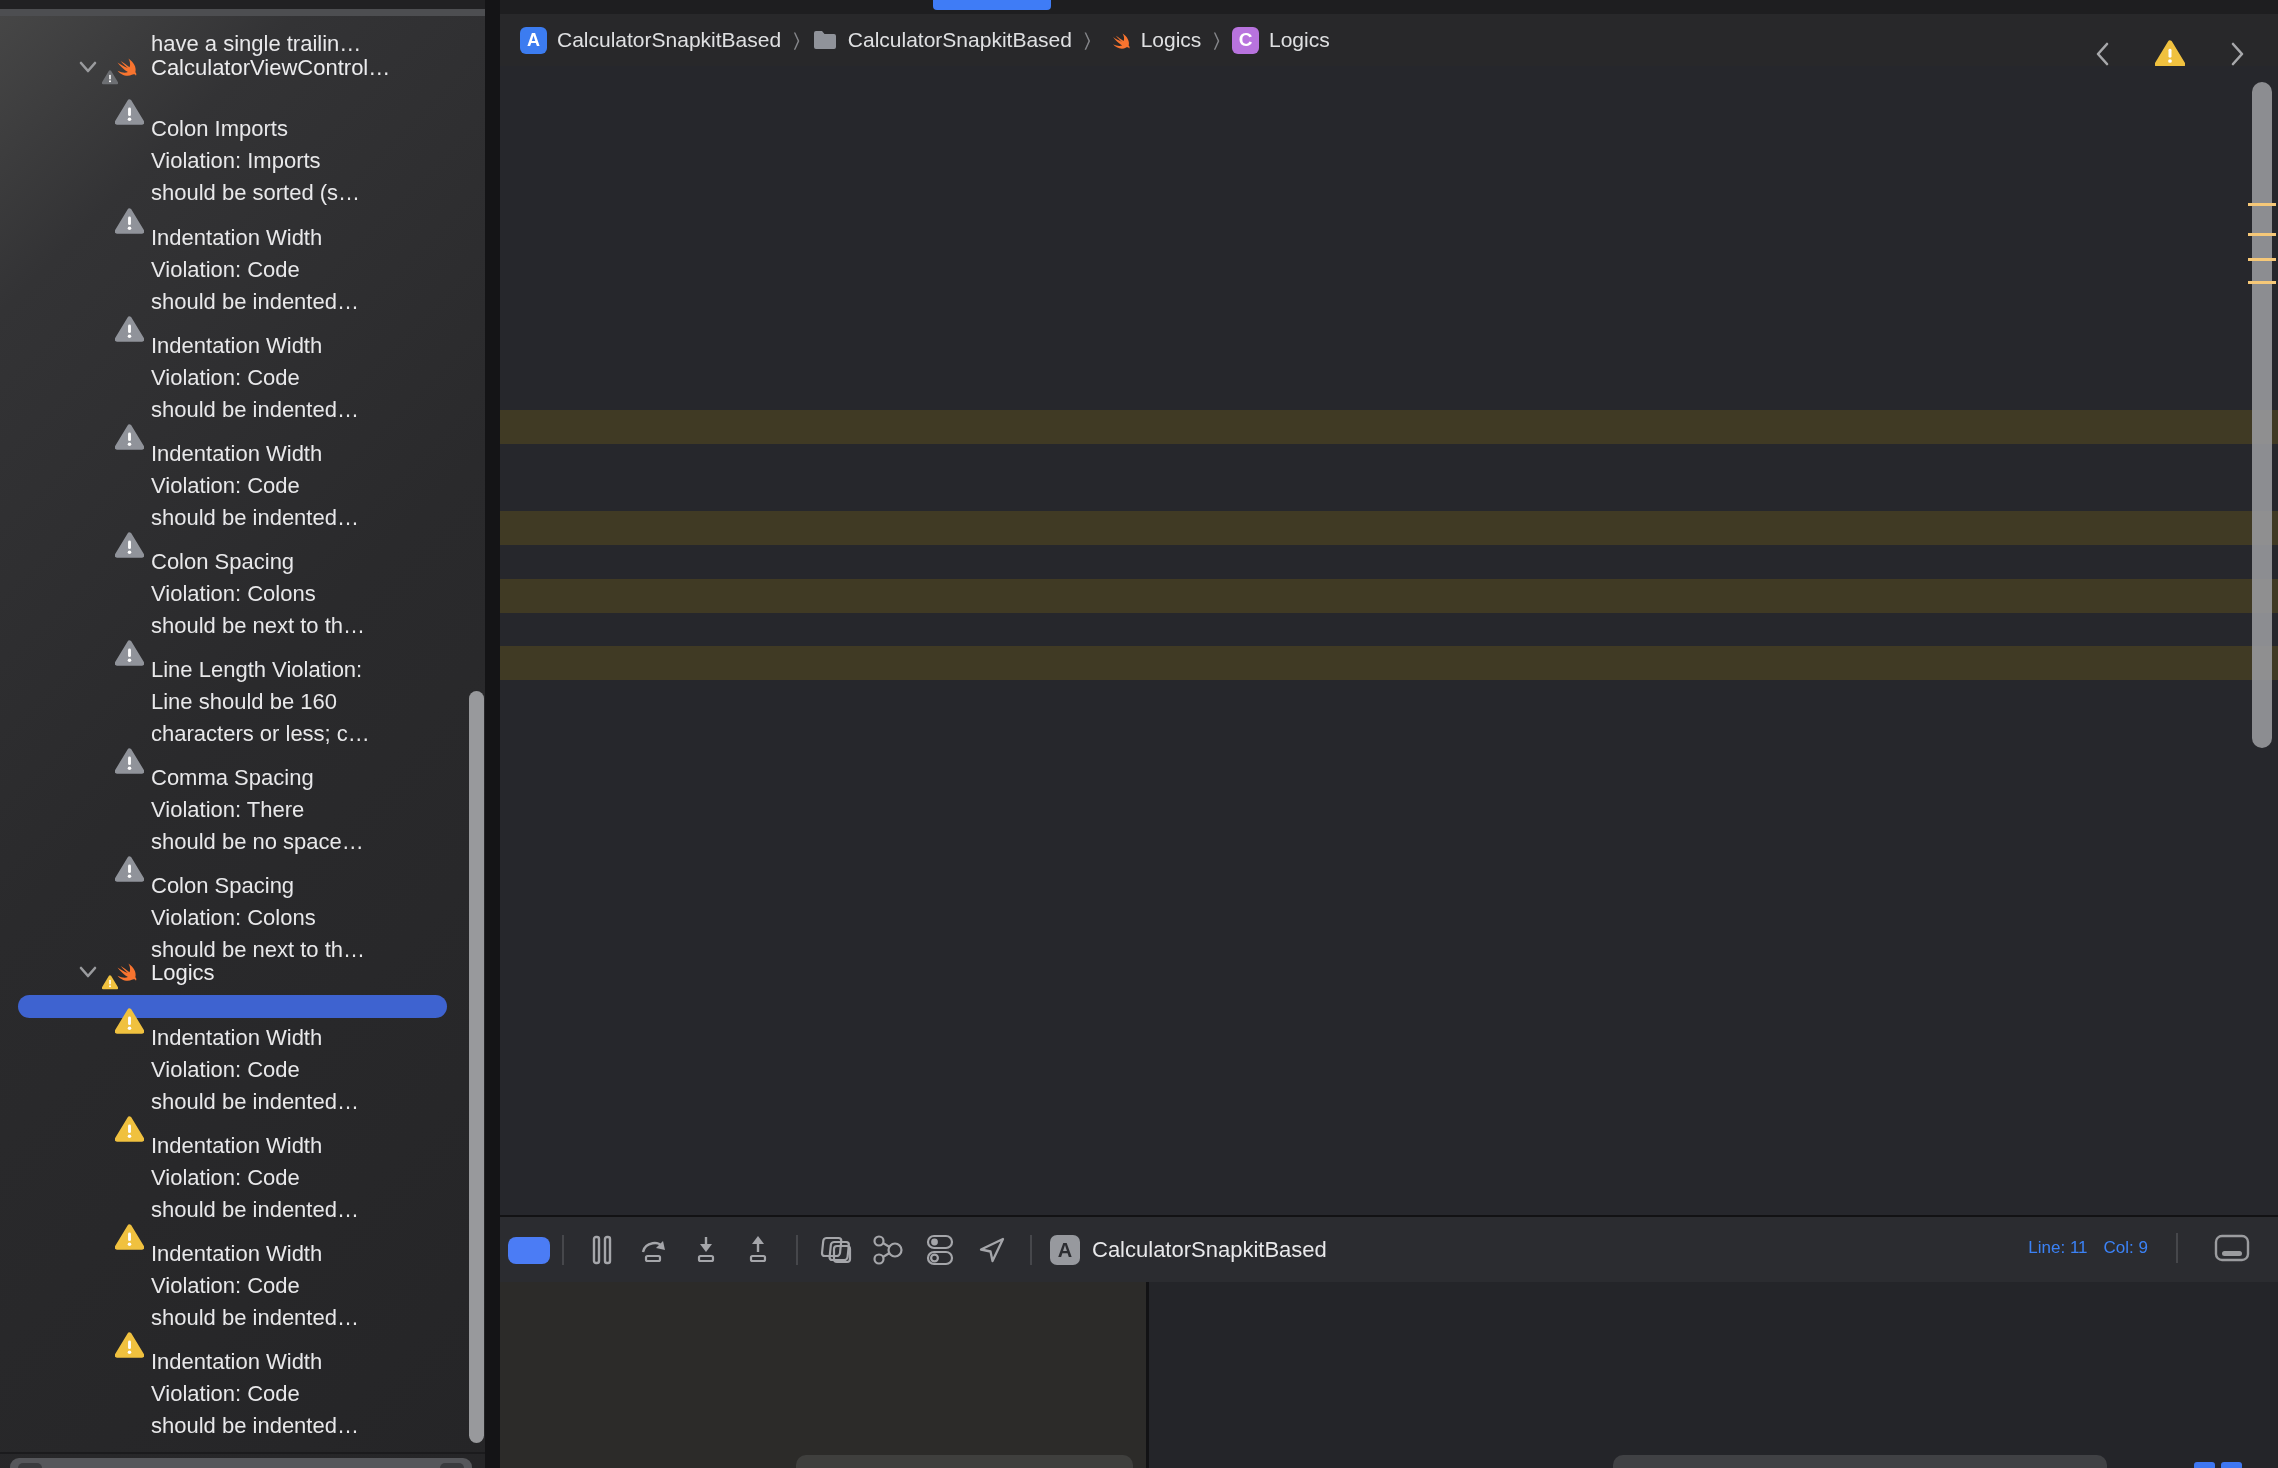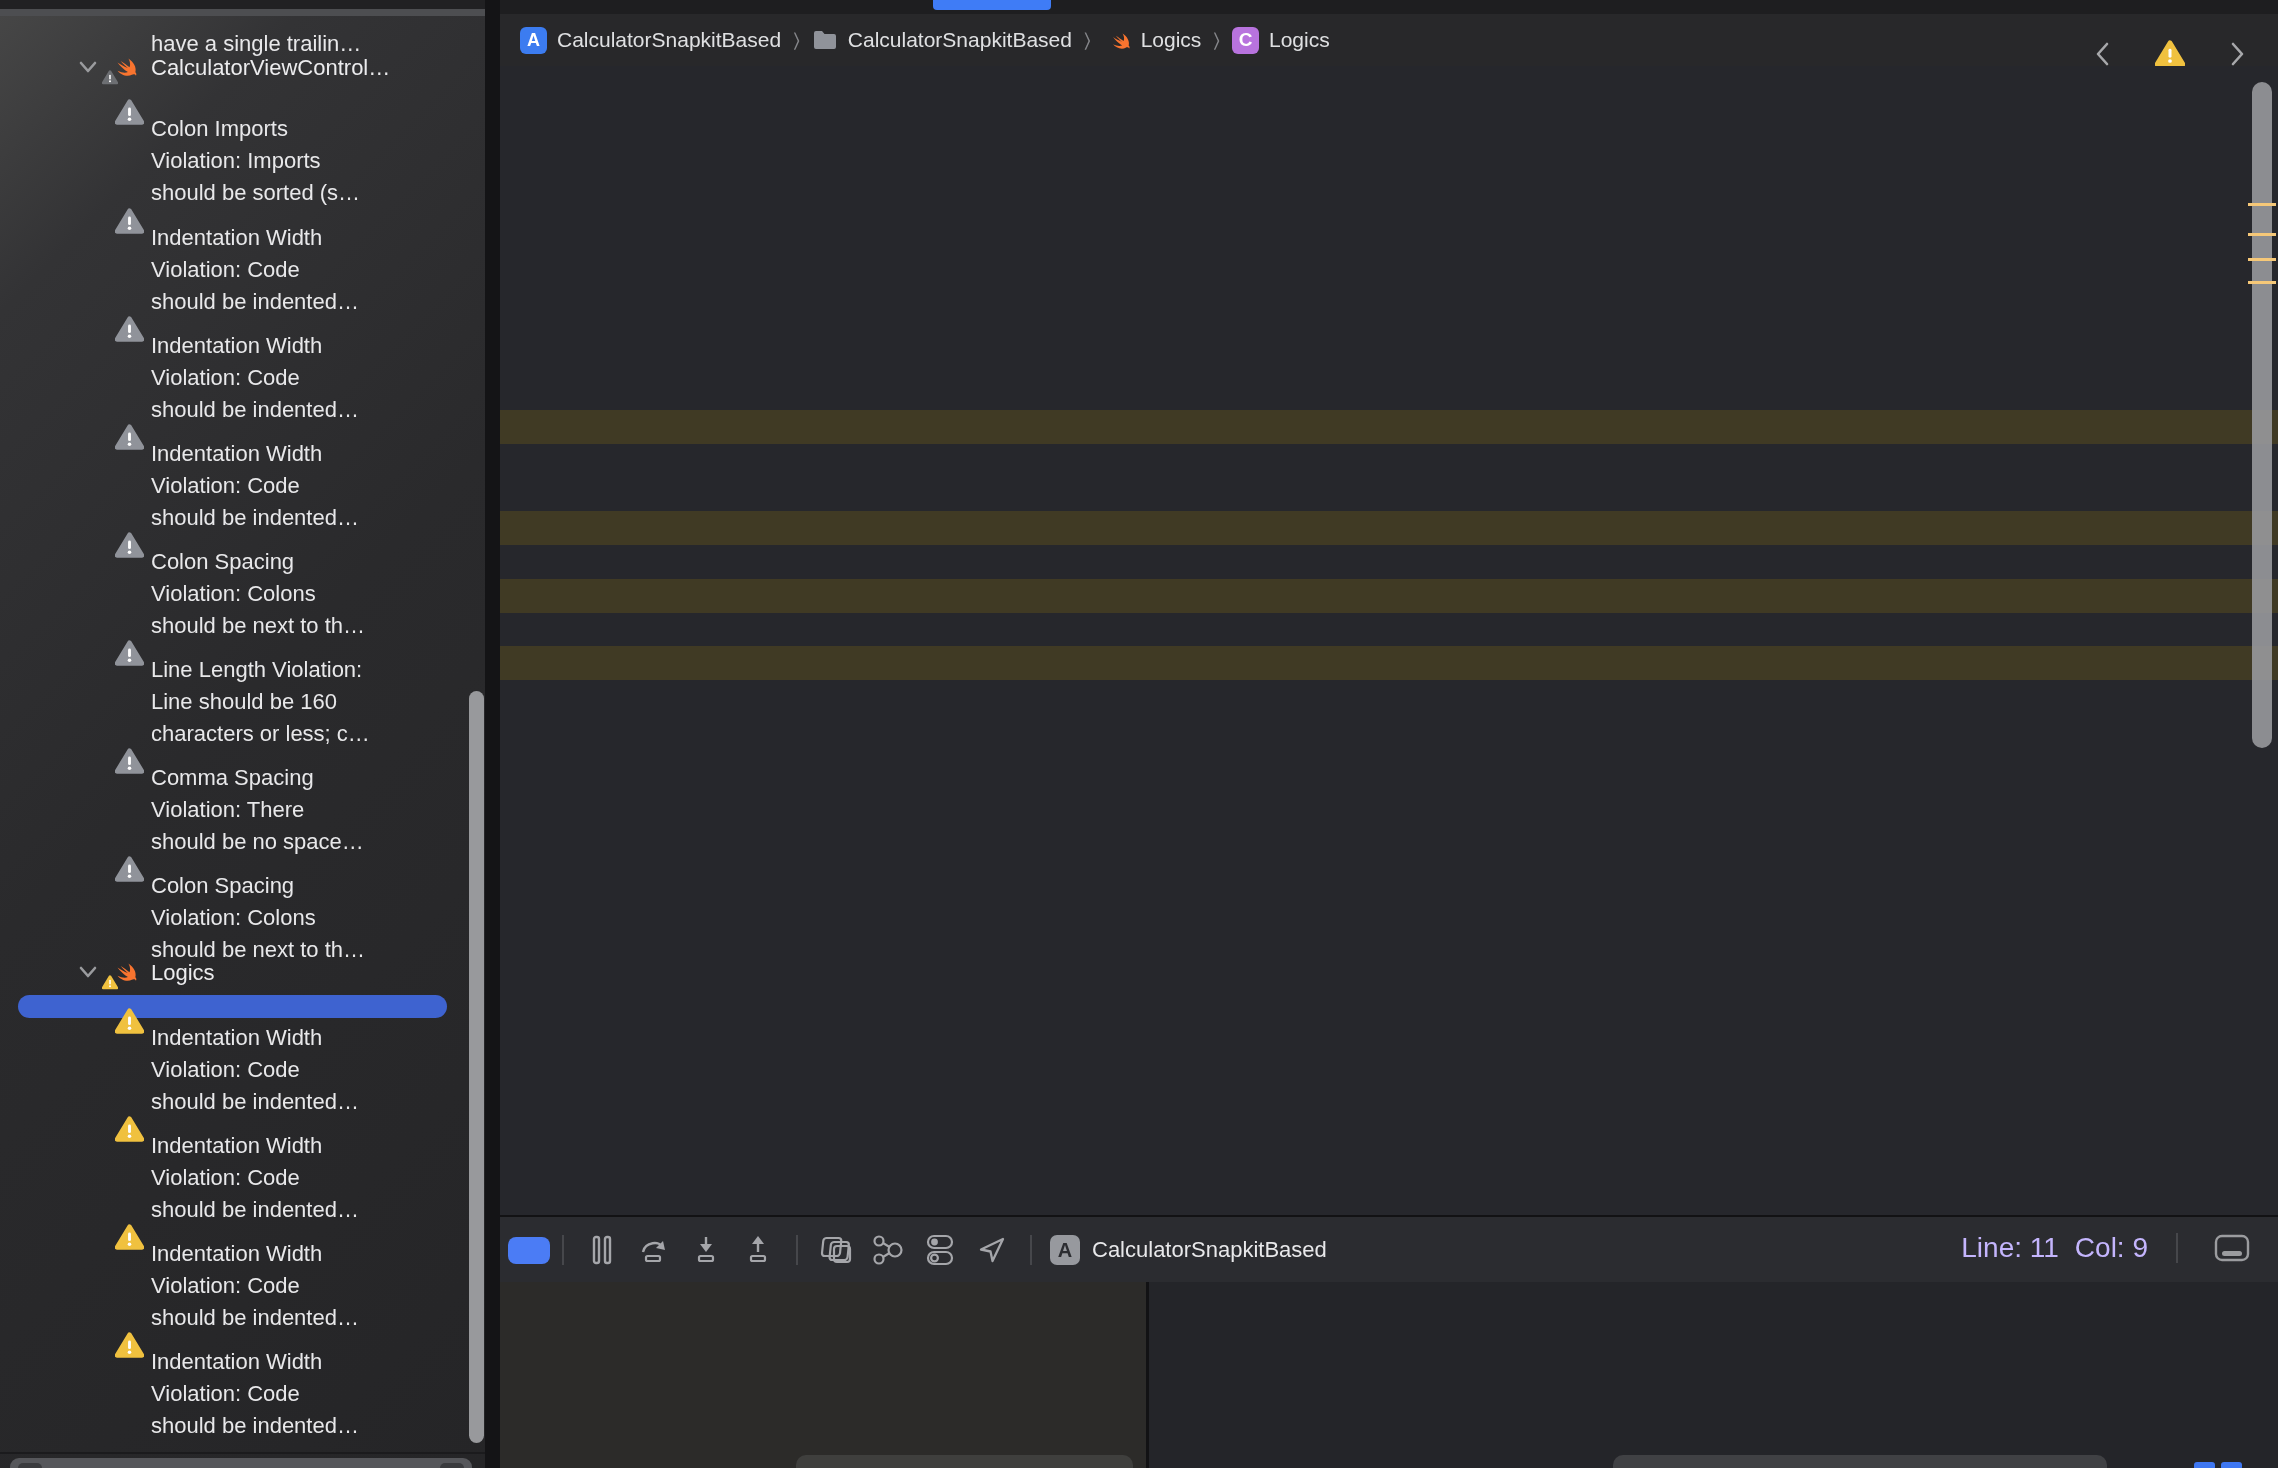--- a/index.html
+++ b/index.html
@@ -57,21 +57,21 @@
       border-top:2px solid #121214;border-bottom:1px solid #141416;
       display:flex;align-items:center;}
   .dt-sep{width:2px;height:30px;background:#46474b;margin:0 12px;}
   .dt-icon{display:flex;align-items:center;justify-content:center;width:40px;height:36px;margin:0 6px;}
   #dt-blue{width:42px;height:27px;border-radius:8px;background:#4b7cf5;margin-left:8px;}
   #dt-app{display:flex;align-items:center;gap:12px;margin-left:6px;}
   #dt-app .appchip{width:30px;height:30px;border-radius:7px;background:#97999e;
       color:#2c2d31;font-weight:700;font-size:20px;display:flex;align-items:center;justify-content:center;}
   #dt-app .applabel{font-size:22px;color:#e8e8ea;}
   #dt-right{position:absolute;right:20px;top:1215px;height:66px;display:flex;align-items:center;gap:16px;}
-  .linecol{font-size:28px;color:#c4b5fd;}
+  .linecol{font-size:17px;color:#3b82f6;}
 
   
   #debug-left{left:0;top:1282px;width:646px;height:186px;background:#2c2b29;}
   #debug-right{left:649px;top:1282px;width:1129px;height:186px;background:#242529;}
   #debug-divider{left:646px;top:1282px;width:3px;height:186px;background:#121214;}
   #dbg-btn-left{left:296px;top:1455px;width:337px;height:26px;border-radius:10px;background:#3f3f3d;}
   #dbg-btn-right{left:1113px;top:1455px;width:494px;height:26px;border-radius:10px;background:#404144;}
   .dbg-blue-sq{top:1462px;width:21px;height:8px;border-radius:3px;background:#3e77f2;}
   svg{display:block;}
 </style>

